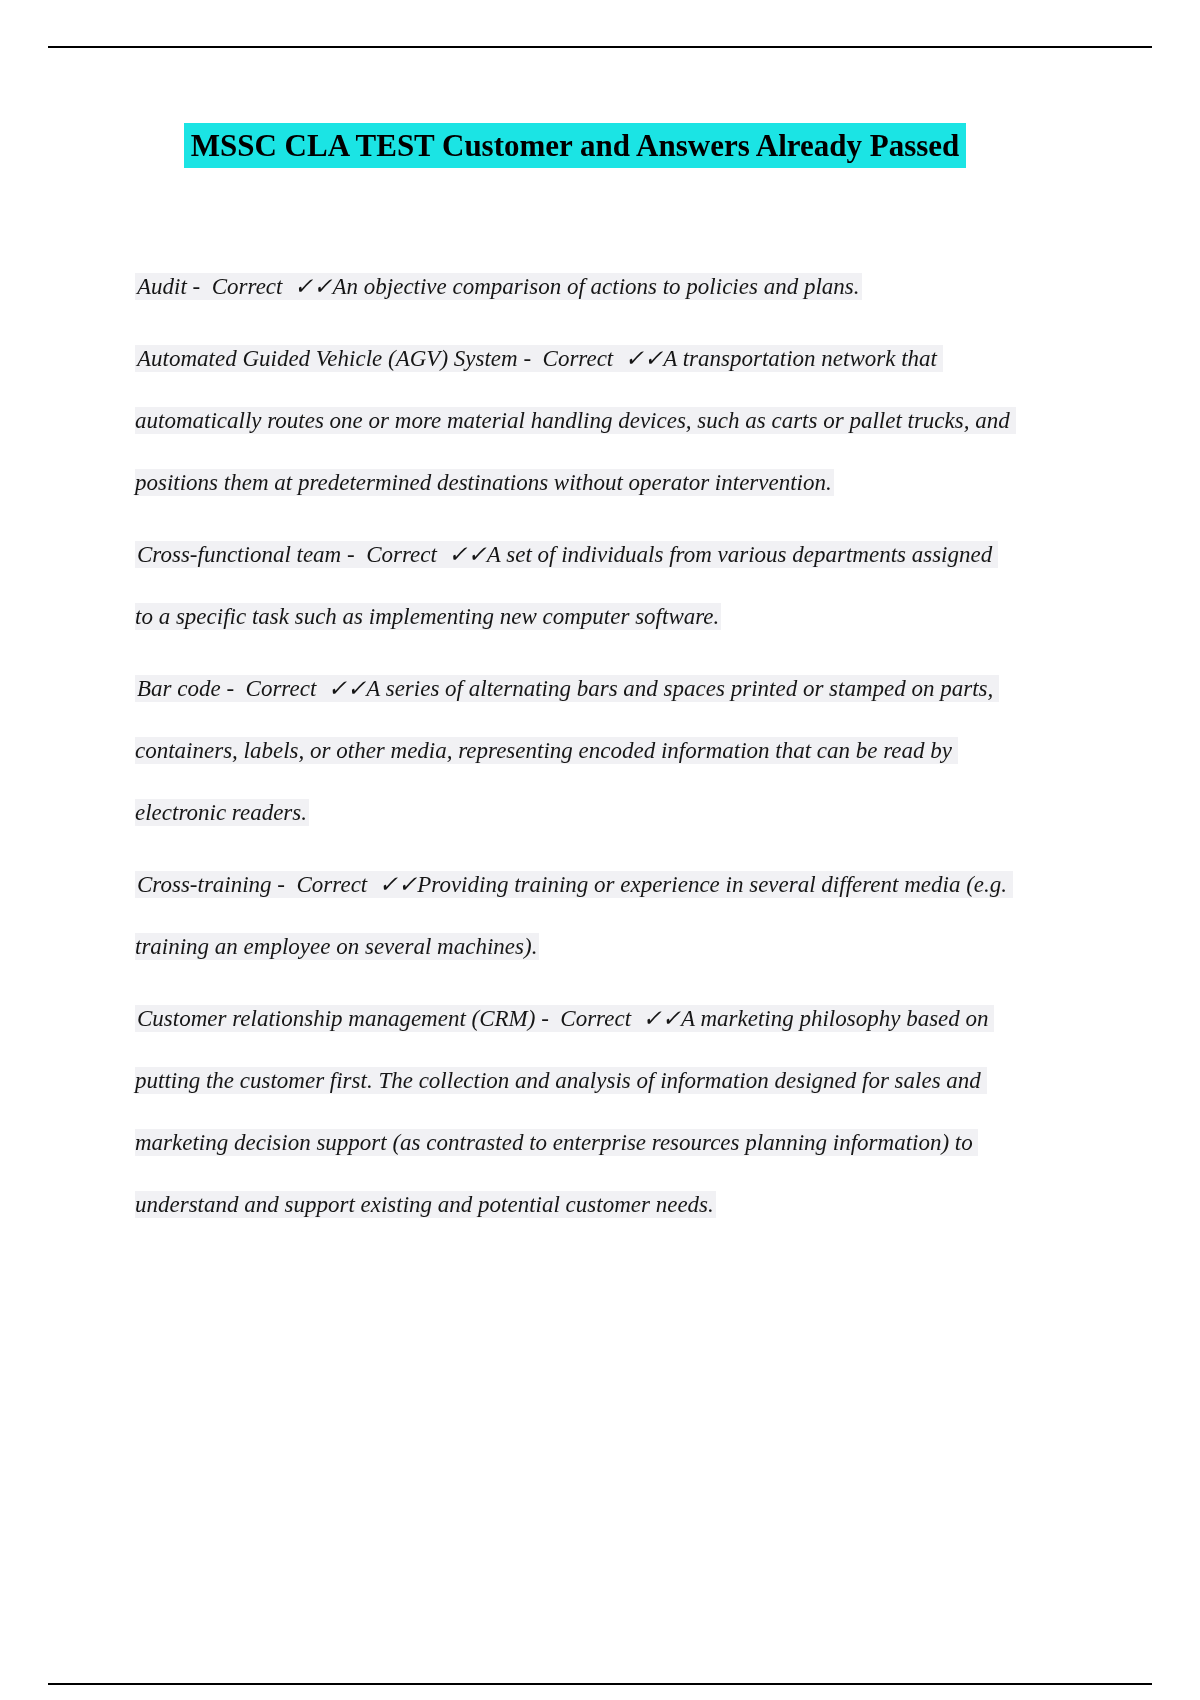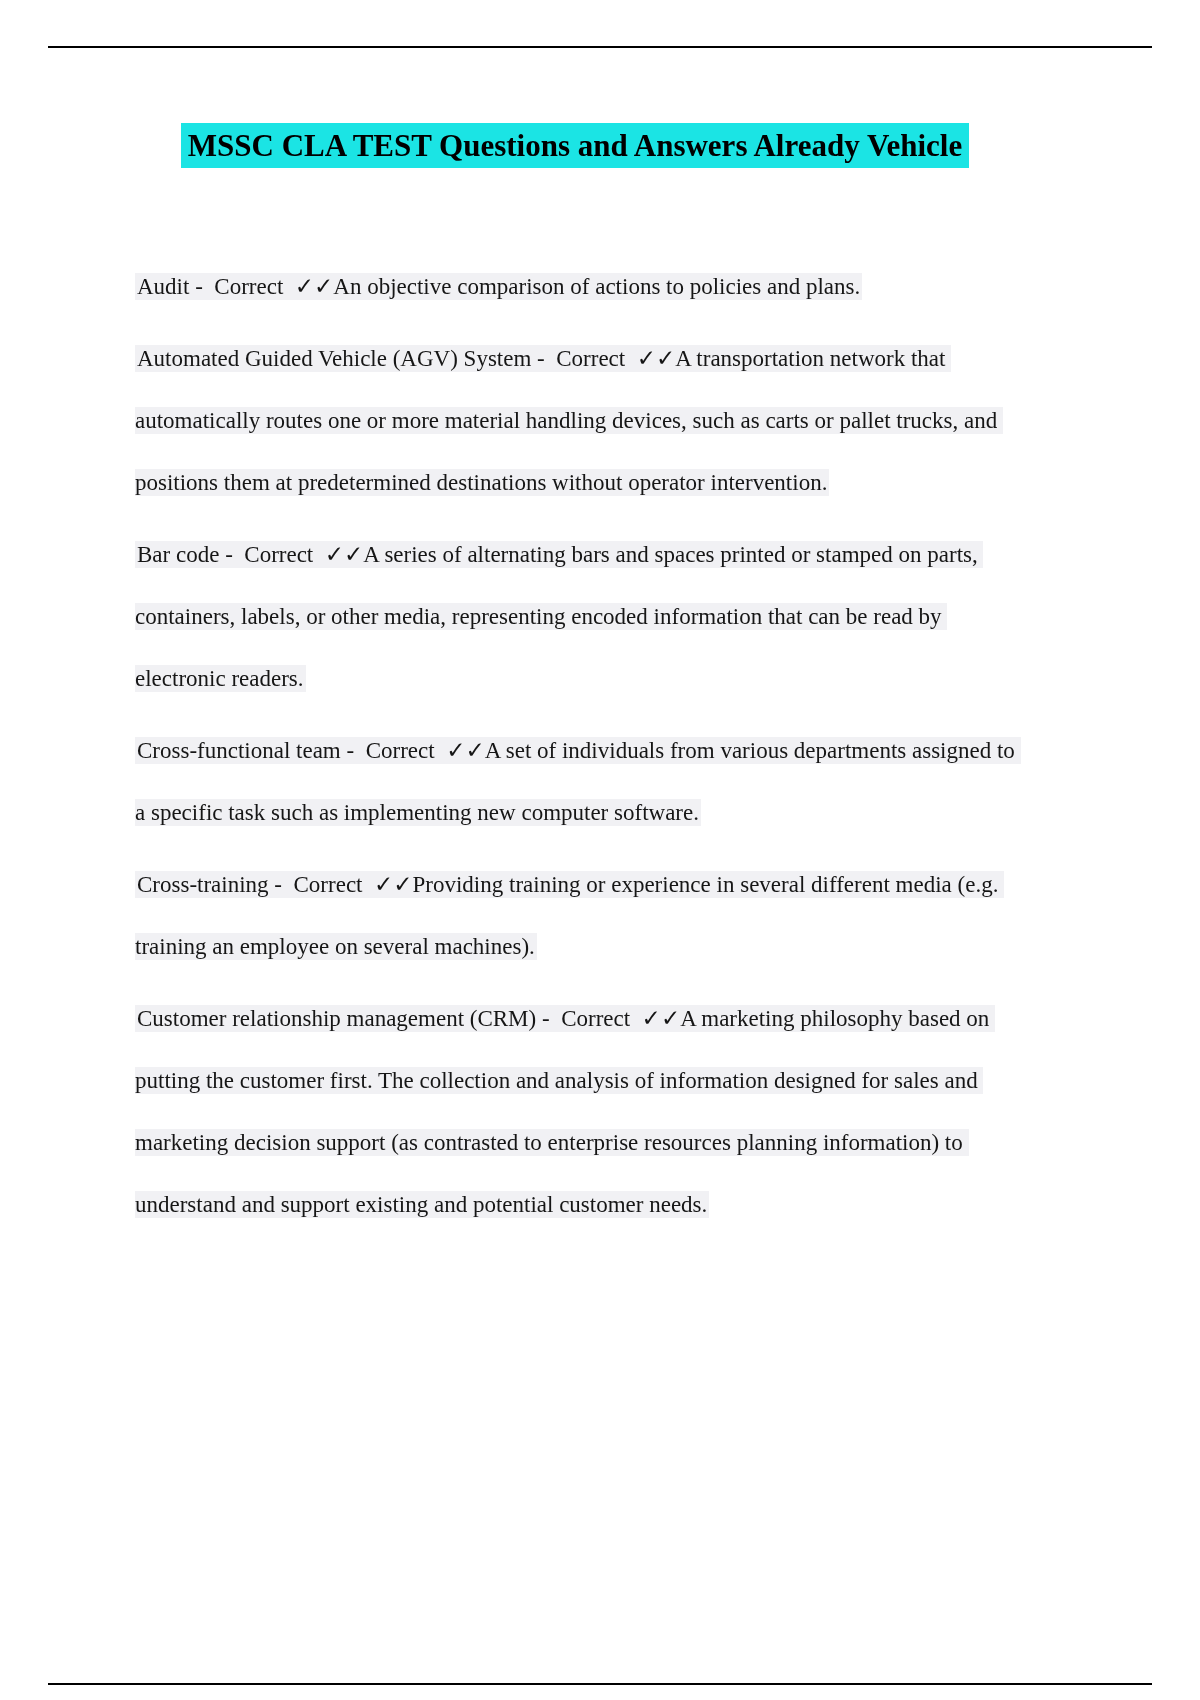--- a/index.html
+++ b/index.html
@@ -51,36 +51,37 @@
   .entry {
     font-size: 23px;
     line-height: 62px;
     margin: 0 0 10px 0;
   }
   .entry .hl {
     background: var(--hl-line, #f1f1f4);
     padding: 1px 2px;
     white-space: pre-wrap;
     box-decoration-break: slice;
+    font-style: italic;
     -webkit-box-decoration-break: slice;
   }
 </style>
 </head>
 <body>
 
 <div class="page">
   <div class="rule rule-top"></div>
 
   <div class="content">
-    <h1 class="title"><span class="hl-title">MSSC CLA TEST Questions and Answers Already Vehicle</span></h1>
+    <h1 class="title"><span class="hl-title">MSSC CLA TEST Customer and Answers Already Passed</span></h1>
 
     <div class="entries">
       <p class="entry"><span class="hl">Audit -  Correct  ✓✓An objective comparison of actions to policies and plans.</span></p>
       <p class="entry"><span class="hl">Automated Guided Vehicle (AGV) System -  Correct  ✓✓A transportation network that automatically routes one or more material handling devices, such as carts or pallet trucks, and positions them at predetermined destinations without operator intervention.</span></p>
+      <p class="entry"><span class="hl">Cross-functional team -  Correct  ✓✓A set of individuals from various departments assigned to a specific task such as implementing new computer software.</span></p>
       <p class="entry"><span class="hl">Bar code -  Correct  ✓✓A series of alternating bars and spaces printed or stamped on parts, containers, labels, or other media, representing encoded information that can be read by electronic readers.</span></p>
-      <p class="entry"><span class="hl">Cross-functional team -  Correct  ✓✓A set of individuals from various departments assigned to a specific task such as implementing new computer software.</span></p>
       <p class="entry"><span class="hl">Cross-training -  Correct  ✓✓Providing training or experience in several different media (e.g. training an employee on several machines).</span></p>
       <p class="entry"><span class="hl">Customer relationship management (CRM) -  Correct  ✓✓A marketing philosophy based on putting the customer first. The collection and analysis of information designed for sales and marketing decision support (as contrasted to enterprise resources planning information) to understand and support existing and potential customer needs.</span></p>
     </div>
   </div>
 
   <div class="rule rule-bottom"></div>
 </div>
 
 </body></html>

